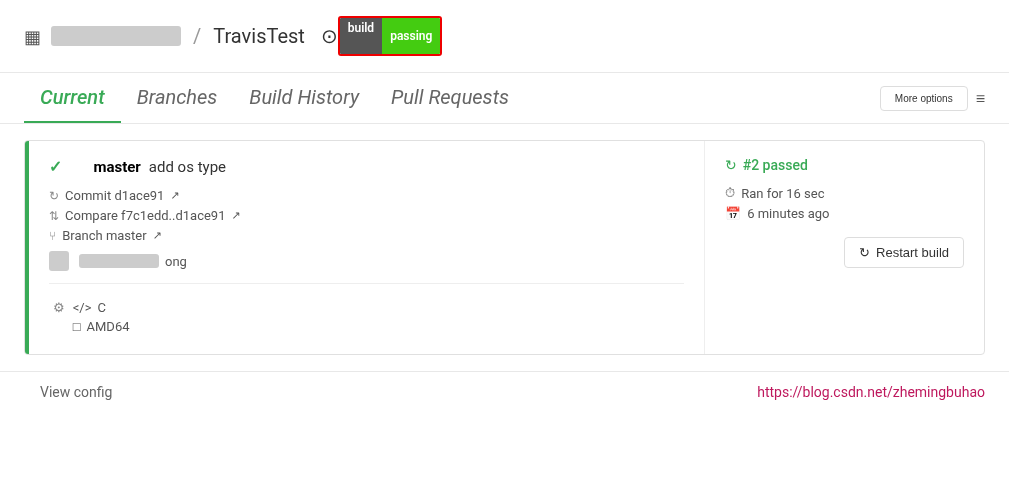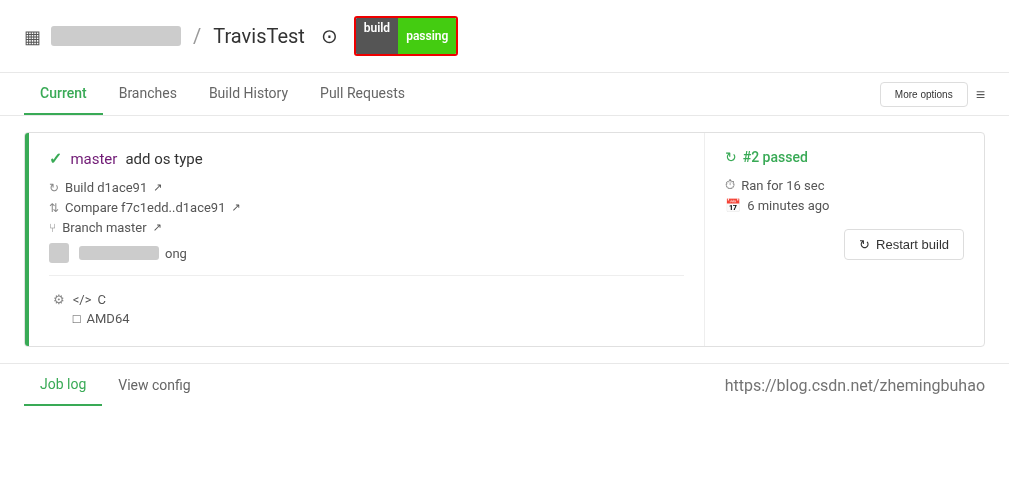--- a/index.html
+++ b/index.html
@@ -4,42 +4,42 @@
   <style>
     * { box-sizing: border-box; margin: 0; padding: 0; }
     body { font-family: -apple-system, BlinkMacSystemFont, 'Segoe UI', Roboto, sans-serif; background: #fff; color: #333; font-size: 14px; }
 
     .header { display: flex; align-items: center; padding: 16px 24px; border-bottom: 1px solid #e8e8e8; }
     .header-icon { margin-right: 10px; color: #555; font-size: 18px; }
     .header-title { font-size: 20px; font-weight: 400; color: #333; display: flex; align-items: center; gap: 8px; }
     .header-title .blurred { background: #ccc; border-radius: 3px; display: inline-block; width: 130px; height: 20px; vertical-align: middle; }
     .header-title .separator { color: #999; margin: 0 4px; }
     .github-icon { margin-left: 8px; color: #333; font-size: 20px; cursor: pointer; }
-    .build-badge { margin-left: 16px; border: 2px solid #e00; border-radius: 3px; display: flex; overflow: hidden; }
+    .build-badge { border: 2px solid #e00; border-radius: 3px; display: flex; overflow: hidden; }
     .badge-build { background: #555; color: #fff; padding: 3px 8px; font-size: 12px; font-weight: 600; }
     .badge-passing { background: #44cc11; color: #fff; padding: 11px 8px; font-size: 12px; font-weight: 600; }
 
     .nav { display: flex; align-items: center; padding: 0 24px; border-bottom: 1px solid #e8e8e8; }
     .nav-tabs { display: flex; gap: 0; }
-    .nav-tab { padding: 12px 16px; font-size: 14px; color: #666; cursor: pointer; border-bottom: 2px solid transparent; text-decoration: none; }
+    .nav-tab { padding: 12px 16px; font-size: 20px; color: #666; cursor: pointer; border-bottom: 2px solid transparent; text-decoration: none; font-style: italic; }
     .nav-tab.active { color: #39aa56; border-bottom: 2px solid #39aa56; font-weight: 500; }
     .nav-actions { margin-left: auto; display: flex; align-items: center; gap: 8px; }
     .more-options-btn { border: 1px solid #ddd; background: #fff; padding: 6px 14px; border-radius: 4px; font-size: 10px; cursor: pointer; color: #333; }
     .hamburger-icon { font-size: 16px; color: #555; cursor: pointer; }
 
     .main { padding: 0 24px; }
 
     .build-card { border: 1px solid #e0e0e0; border-radius: 4px; margin-top: 16px; overflow: hidden; }
     .build-card-inner { display: flex; border-left: 4px solid #39aa56; }
     .build-left { flex: 1; padding: 16px 20px; }
     .build-right { width: 280px; padding: 16px 20px; border-left: 1px solid #eee; }
 
     .build-title { display: flex; align-items: center; gap: 8px; margin-bottom: 12px; }
     .check-icon { color: #39aa56; font-size: 16px; font-weight: bold; }
-    .branch-name { color: #701a75; font-weight: 400; font-size: 15px; }
+    .branch-name { color: #000000; font-weight: 700; font-size: 15px; margin-left: 23px; }
     .commit-msg { font-size: 15px; color: #333; }
 
     .build-detail-row { display: flex; align-items: center; gap: 6px; margin: 5px 0; color: #555; font-size: 13px; }
     .detail-icon { color: #888; font-size: 12px; }
 
     .blurred-user { background: #ccc; border-radius: 3px; display: inline-block; width: 80px; height: 14px; vertical-align: middle; }
     .blurred-small { background: #ccc; border-radius: 3px; display: inline-block; width: 20px; height: 20px; vertical-align: middle; margin-right: 4px; }
 
     .user-row { display: flex; align-items: center; margin-top: 8px; }
 
@@ -52,21 +52,21 @@
     .divider { border: none; border-top: 1px solid #eee; margin: 12px 0; }
 
     .build-meta { display: flex; align-items: flex-start; gap: 8px; padding: 4px 0 4px 4px; }
     .meta-icon { color: #888; font-size: 13px; }
     .meta-items { display: flex; flex-direction: column; gap: 4px; }
     .meta-item { display: flex; align-items: center; gap: 6px; font-size: 13px; color: #555; }
 
     .bottom-tabs { display: flex; align-items: center; padding: 0 24px; border-top: 1px solid #e8e8e8; margin-top: 16px; }
     .bottom-tab { padding: 12px 16px; font-size: 14px; color: #39aa56; cursor: pointer; border-bottom: 2px solid #39aa56; }
     .bottom-tab-inactive { padding: 12px 16px; font-size: 14px; color: #666; cursor: pointer; text-align: center; }
-    .bottom-right { margin-left: auto; color: #737373; font-size: 16px; }
+    .bottom-right { margin-left: auto; color: #be185d; font-size: 14px; }
 
     .link-icon { color: #555; font-size: 11px; cursor: pointer; }
   </style>
 </head>
 <body>
 
 <div class="header">
   <span class="header-icon">▦</span>
   <div class="header-title">
     <span class="blurred"></span>
@@ -99,21 +99,21 @@
 
       <div class="build-left">
         <div class="build-title">
           <span class="check-icon">✓</span>
           <span class="branch-name">master</span>
           <span class="commit-msg">add os type</span>
         </div>
 
         <div class="build-detail-row">
           <span class="detail-icon">↻</span>
-          <span>Build d1ace91</span>
+          <span>Commit d1ace91</span>
           <span class="link-icon">↗</span>
         </div>
 
         <div class="build-detail-row">
           <span class="detail-icon">⇅</span>
           <span>Compare f7c1edd..d1ace91</span>
           <span class="link-icon">↗</span>
         </div>
 
         <div class="build-detail-row">
@@ -167,16 +167,15 @@
             <span>Restart build</span>
           </button>
         </div>
       </div>
 
     </div>
   </div>
 </div>
 
 <div class="bottom-tabs">
-  <span class="bottom-tab">Job log</span>
   <span class="bottom-tab-inactive">View config</span>
   <span class="bottom-right">https://blog.csdn.net/zhemingbuhao</span>
 </div>
 
 </body></html>

